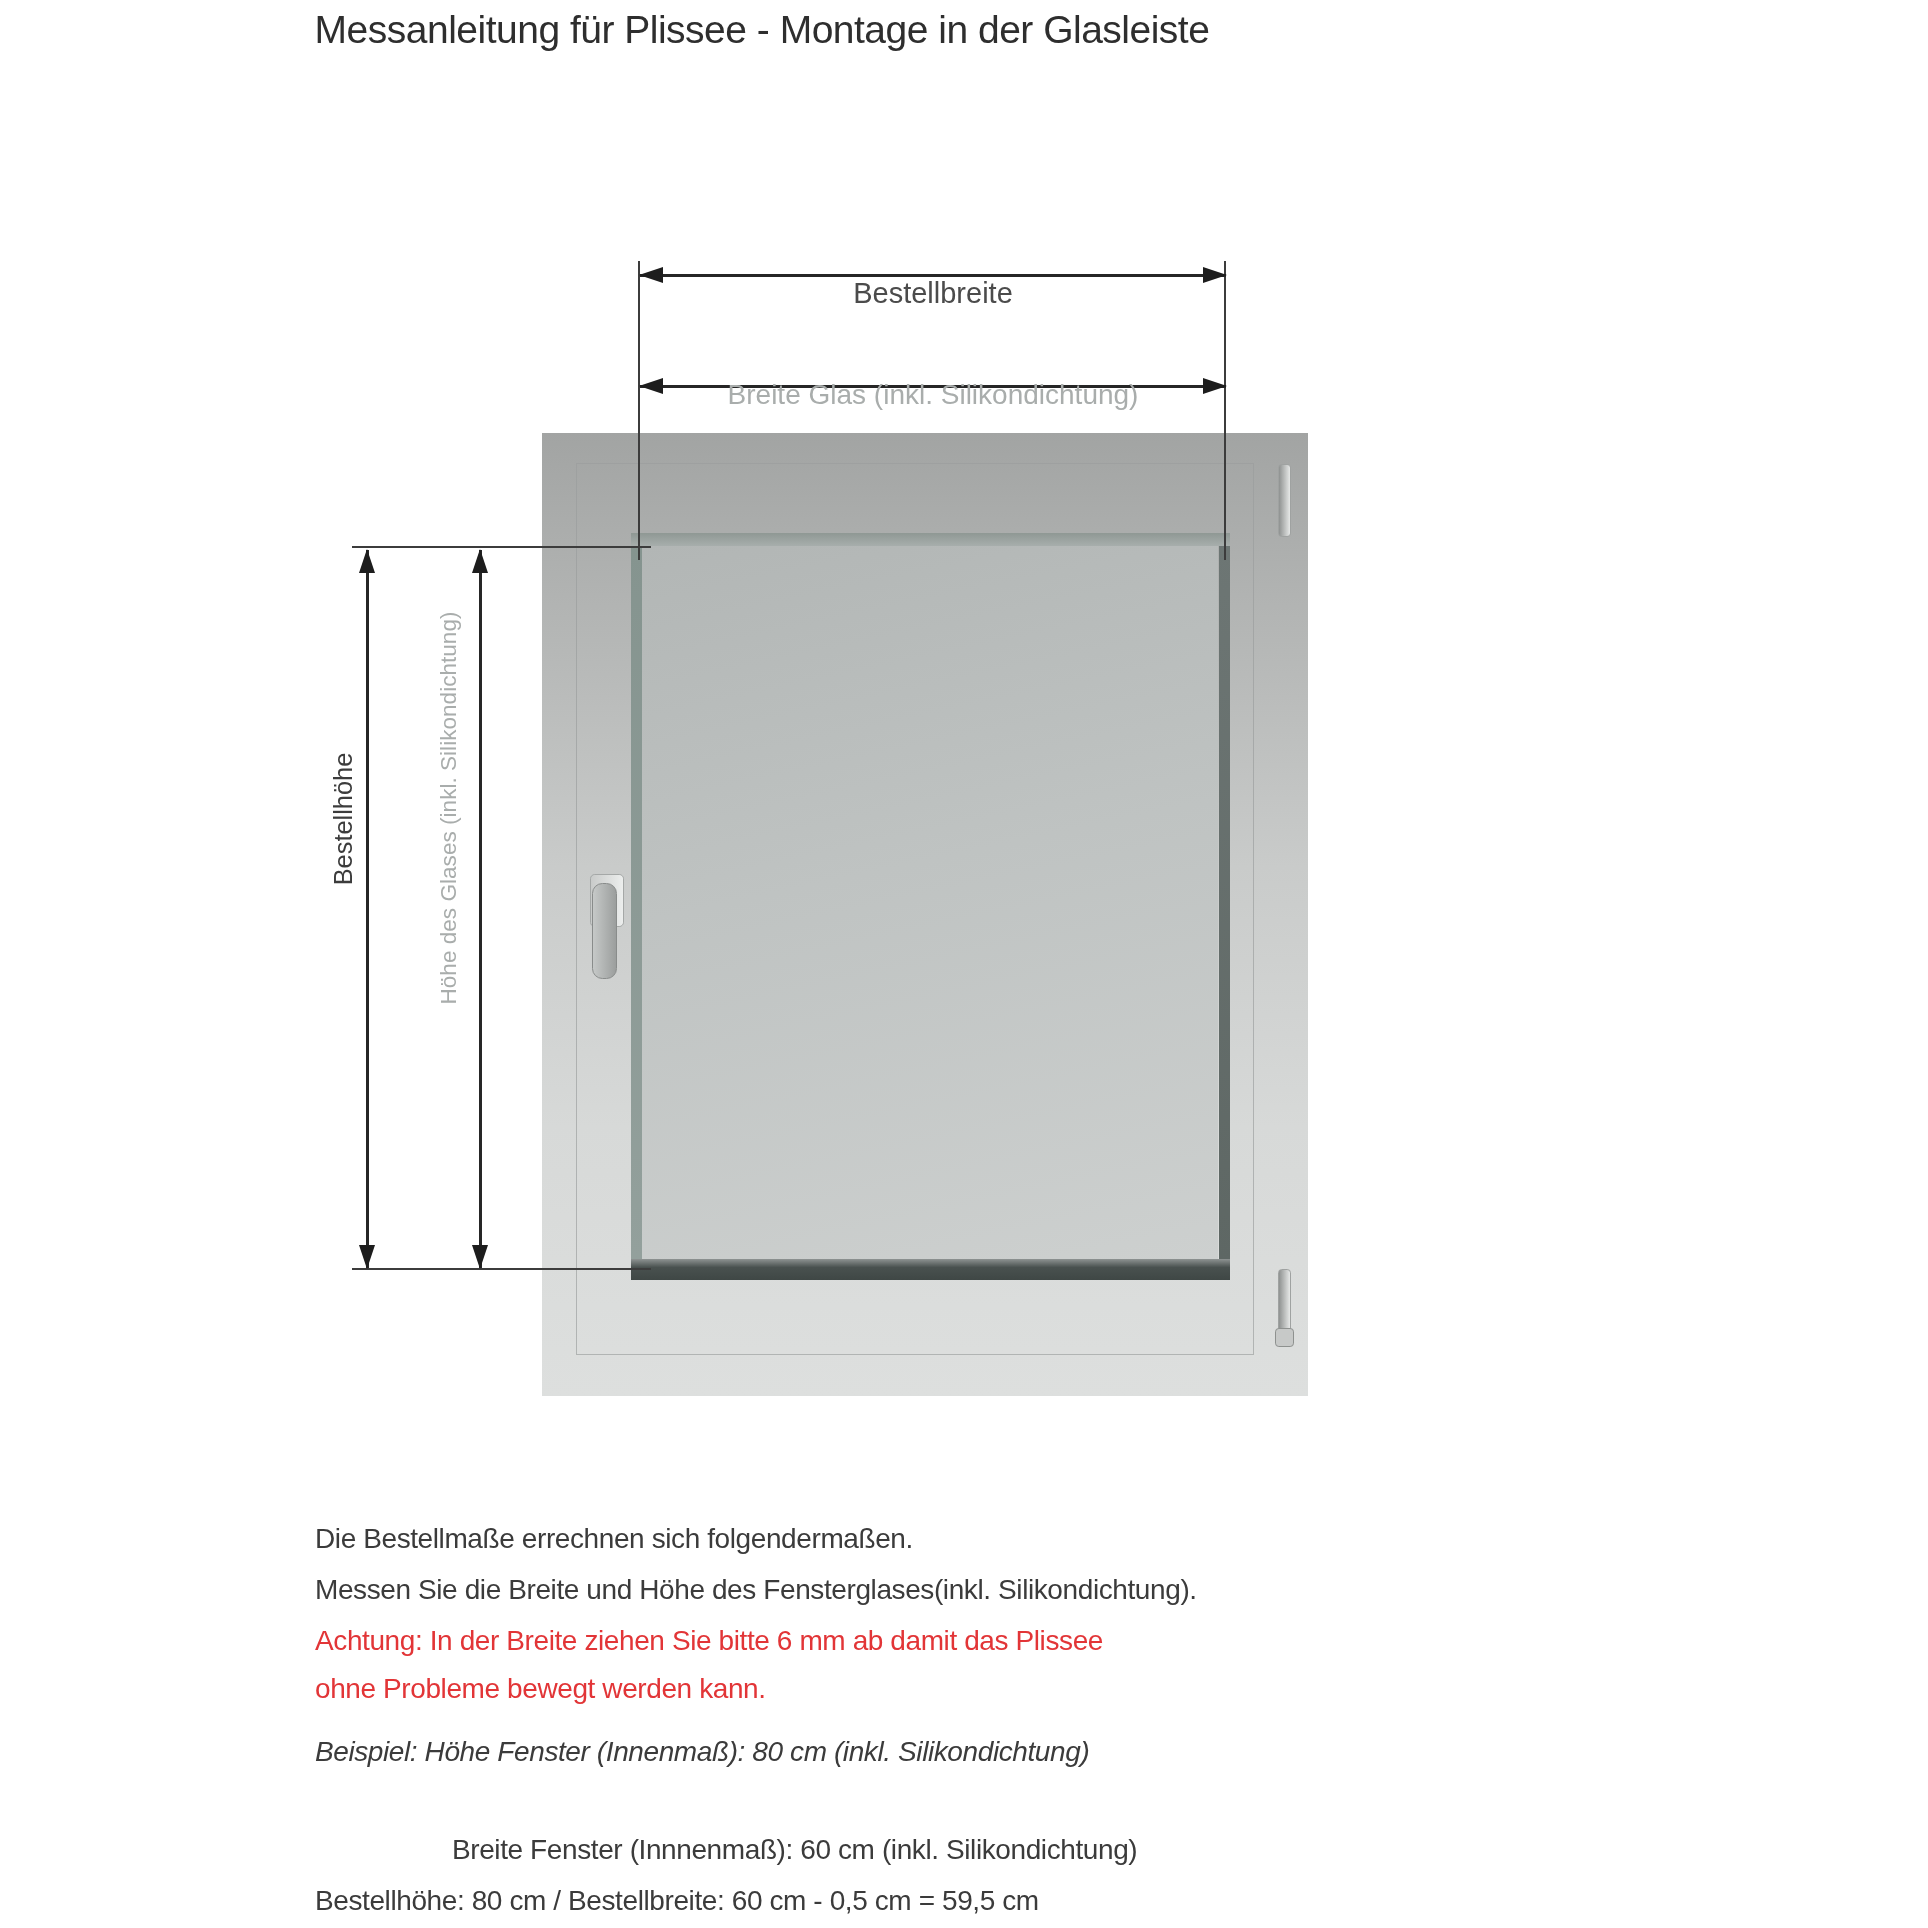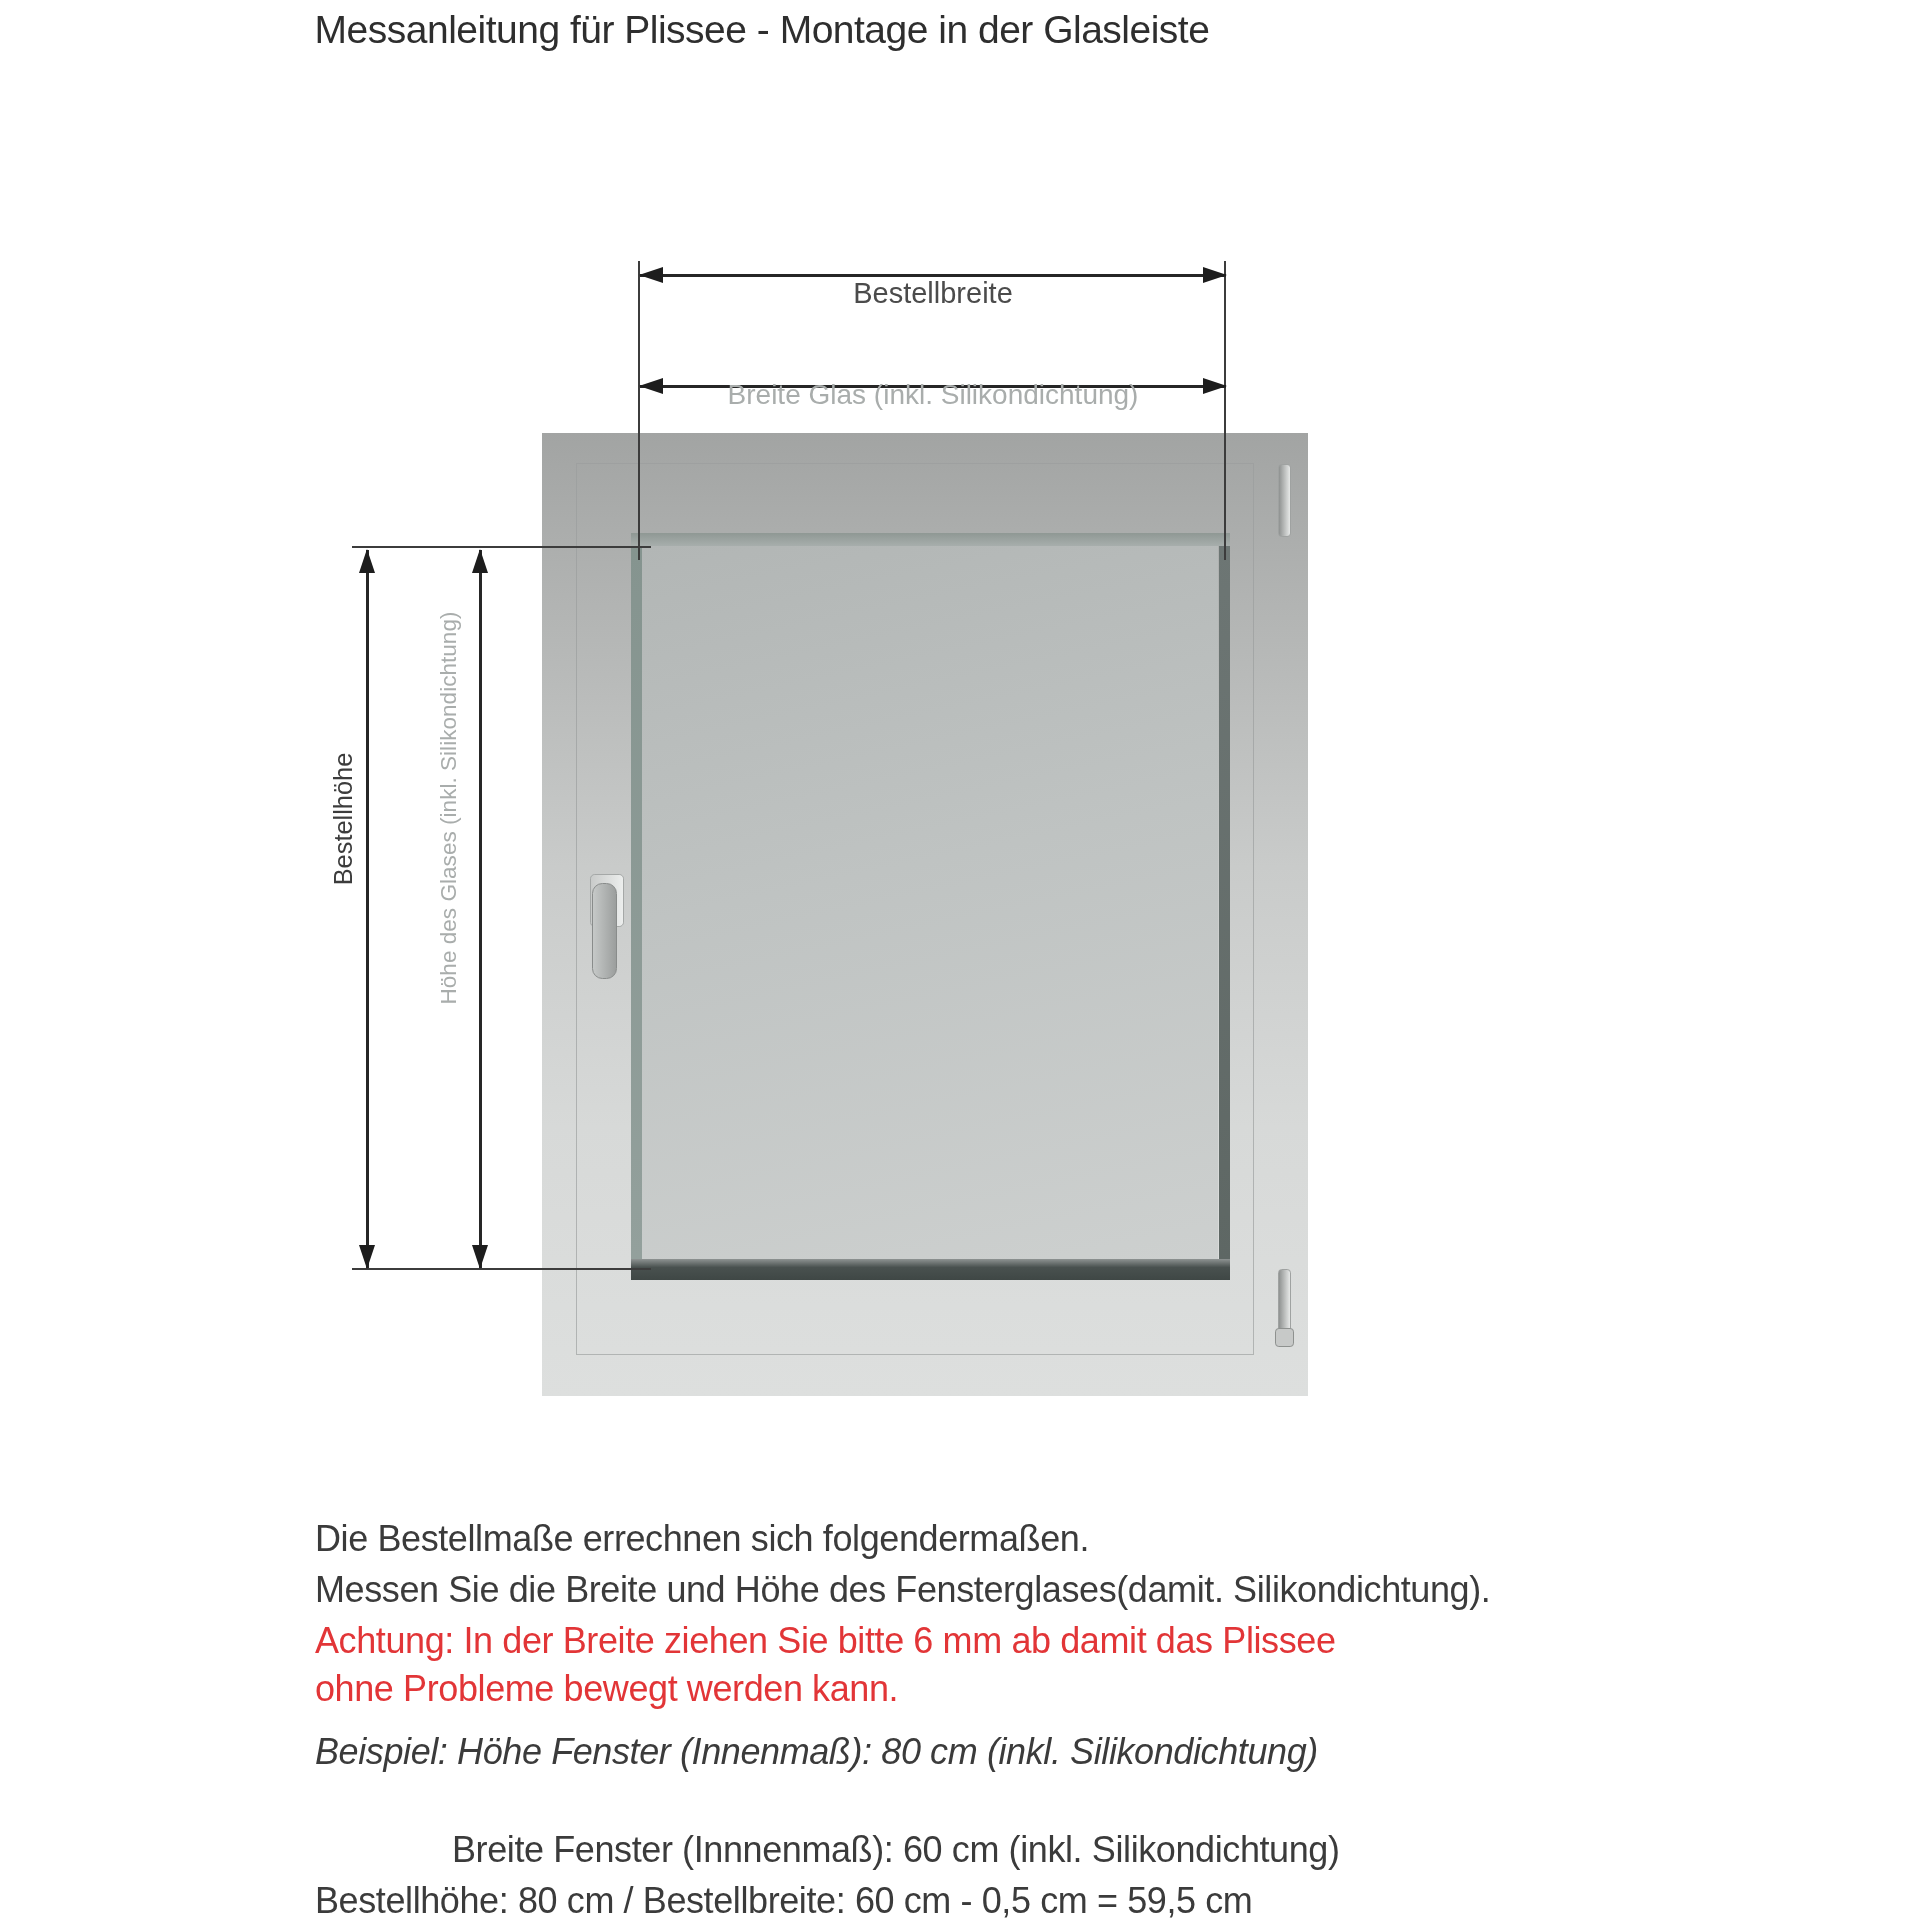--- a/index.html
+++ b/index.html
@@ -62,21 +62,21 @@
   .lbl-bestellbreite{left:640px;top:229px;width:586px;text-align:center;
      font-size:29px;color:#4b4b4b;margin-top:48px;}
   .lbl-breite-glas{left:640px;top:334px;width:586px;text-align:center;
      font-size:28px;color:#a9adac;margin-top:45px;}
   .lbl-bestellhoehe{left:202px;top:800px;width:282px;height:38px;line-height:38px;
      text-align:center;font-size:25.4px;color:#3c3c3c;transform:rotate(-90deg);}
   .lbl-hoehe-glases{left:242px;top:791px;width:414px;height:34px;line-height:34px;
      text-align:center;font-size:22.6px;color:#a9adac;transform:rotate(-90deg);}
 
   
-  .txt{left:315px;font-size:36px;letter-spacing:-0.4px;line-height:43px;
+  .txt{left:315px;font-size:28px;letter-spacing:-0.4px;line-height:43px;
        white-space:nowrap;color:#3b3b3b;z-index:6;}
   .txt.red{color:#e23537;}
   .txt.indent{left:452px;}
 </style>
 </head>
 <body>
 
 <div class="abs title">Messanleitung für Plissee - Montage in der Glasleiste</div>
 
 <div class="abs window-outer">
@@ -104,20 +104,20 @@
 <div class="abs dim dim-h" style="left:640px;top:385px;width:586px;"></div>
 <div class="abs dim dim-v" style="left:366px;top:550px;height:718px;"></div>
 <div class="abs dim dim-v" style="left:479px;top:550px;height:718px;"></div>
 
 <div class="abs dim-label lbl-bestellbreite">Bestellbreite</div>
 <div class="abs dim-label lbl-breite-glas">Breite Glas (inkl. Silikondichtung)</div>
 <div class="abs dim-label lbl-bestellhoehe">Bestellhöhe</div>
 <div class="abs dim-label lbl-hoehe-glases">Höhe des Glases (inkl. Silikondichtung)</div>
 
 <div class="abs txt" style="top:1517px;">Die Bestellmaße errechnen sich folgendermaßen.</div>
-<div class="abs txt" style="top:1568px;">Messen Sie die Breite und Höhe des Fensterglases(damit. Silikondichtung).</div>
+<div class="abs txt" style="top:1568px;">Messen Sie die Breite und Höhe des Fensterglases(inkl. Silikondichtung).</div>
 <div class="abs txt red" style="top:1619px;">Achtung: In der Breite ziehen Sie bitte 6 mm ab damit das Plissee</div>
 <div class="abs txt red" style="top:1631px;margin-top:36px;">ohne Probleme bewegt werden kann.</div>
 
 <div class="abs txt" style="top:1730px;font-style:italic;">Beispiel: Höhe Fenster (Innenmaß): 80 cm (inkl. Silikondichtung)</div>
 <div class="abs txt indent" style="top:1828px;">Breite Fenster (Innnenmaß): 60 cm  (inkl. Silikondichtung)</div>
 <div class="abs txt" style="top:1879px;">Bestellhöhe: 80 cm / Bestellbreite: 60 cm  - 0,5 cm = 59,5 cm</div>
 
 
 </body></html>

